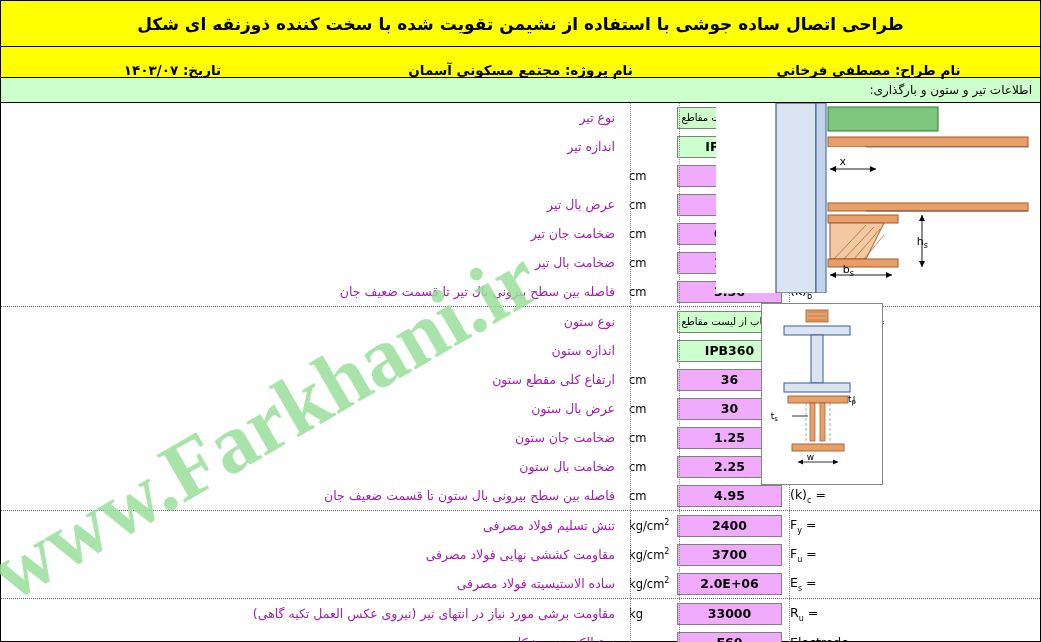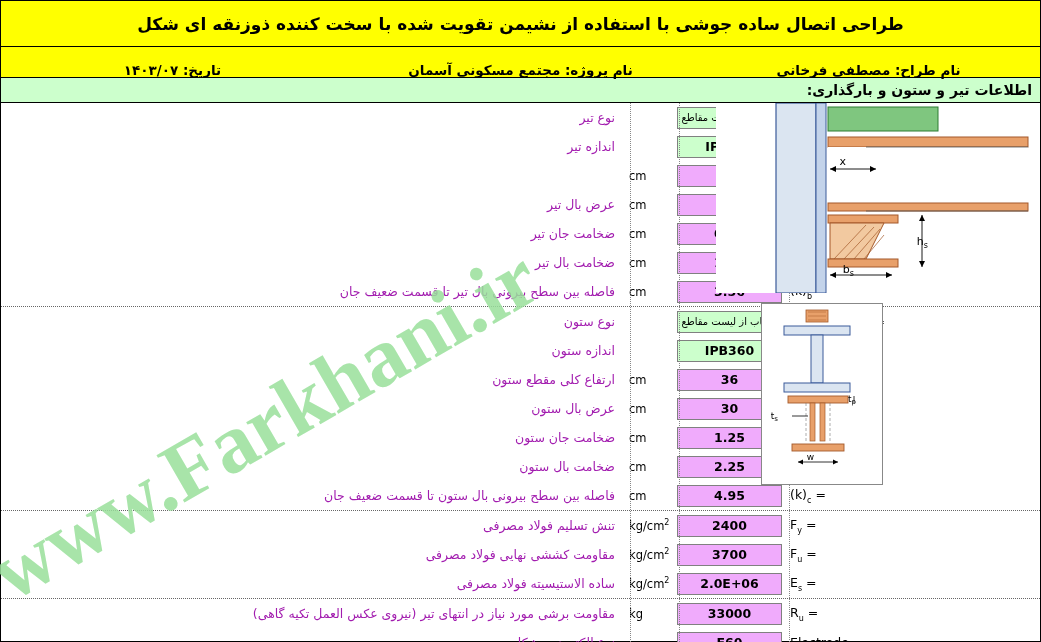--- a/index.html
+++ b/index.html
@@ -8,21 +8,21 @@
 
   
   .title-bar{height:45px;background:#ffff00;border-bottom:1px solid #000;display:flex;align-items:center;justify-content:center;}
   .title-bar .t{font-size:17px;font-weight:bold;color:#000;}
   .proj-bar{height:30px;background:#ffff00;border-bottom:1px solid #000;display:flex;align-items:center;}
   .proj-bar .cell{font-size:13.5px;font-weight:bold;color:#000;white-space:nowrap;margin-top:16px;}
   .proj-bar .c1{width:34%;text-align:center;}
   .proj-bar .c2{width:33%;text-align:center;}
   .proj-bar .c3{width:33%;text-align:center;}
   .section-bar{height:24px;background:#ccffcc;border-bottom:1px solid #000;display:flex;align-items:center;padding-right:8px;}
-  .section-bar .s{font-size:14px;font-weight:bold;color:#000;}
+  .section-bar .s{font-size:12px;font-weight:normal;color:#000;}
 
   
   .body-area{position:relative;height:543px;}
   .rowgroup{border-bottom:1px dotted #666;}
   .row{display:flex;align-items:center;height:29px;box-sizing:border-box;}
   .lbl{width:250px;text-align:left;padding-left:6px;font-size:12.5px;color:#000;direction:ltr;white-space:nowrap;}
   .val{width:105px;height:22px;box-sizing:border-box;border:1px solid #808080;display:flex;align-items:center;justify-content:center;font-size:12.5px;font-weight:bold;color:#000;margin:0 2px;}
   .val.peach{background:#f0abfc;}
   .val.green{background:#ccffcc;}
   .val.blue{background:#f0abfc;}

